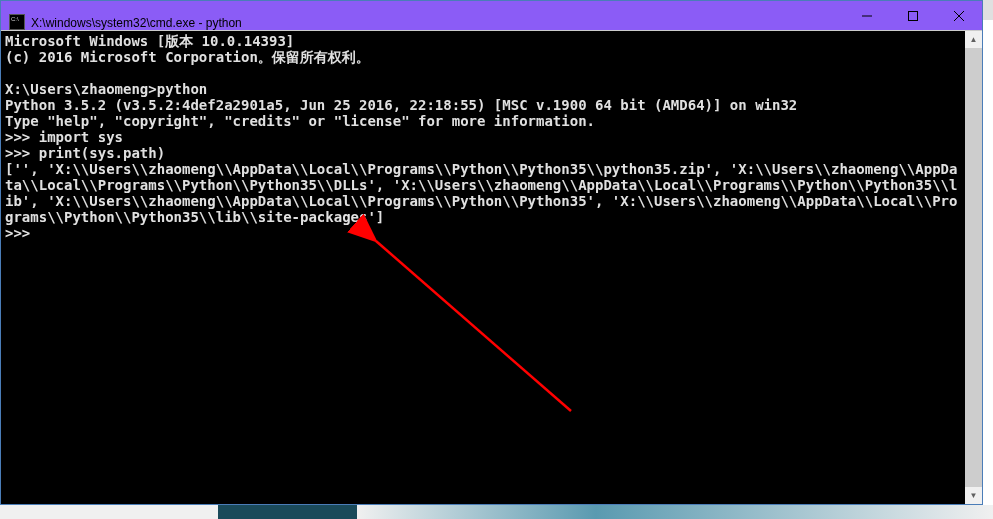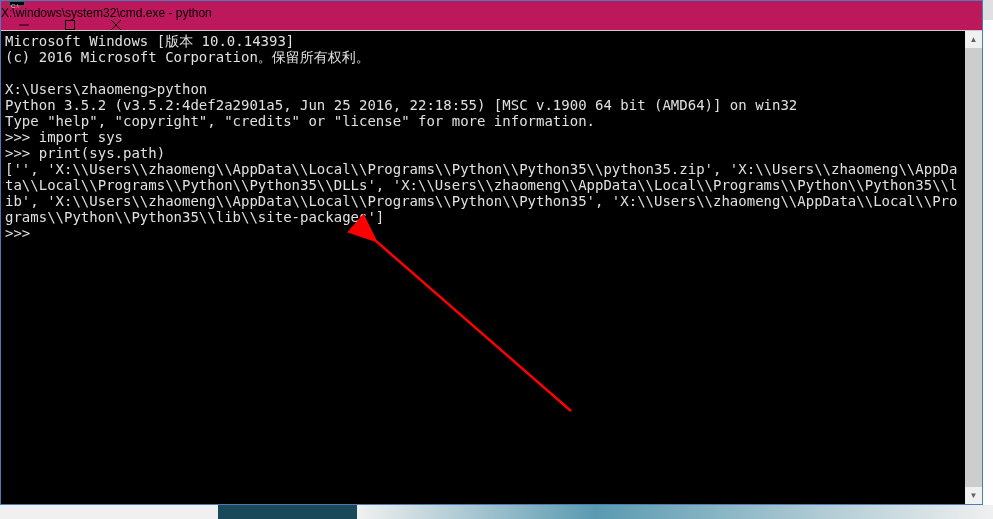--- a/index.html
+++ b/index.html
@@ -17,25 +17,24 @@
       left: 0;
       width: 983px;
       height: 505px;
       background: #fff;
       border: 1px solid #4a7db8;
       display: flex;
       flex-direction: column;
     }
     .titlebar {
       height: 30px;
-      background: #be185d;
-      display: flex;
-      align-items: flex-start;
+      background: #8b5cf6;
+      display: flex;
+      align-items: flex-end;
       border-bottom: 1px solid #ccc;
-      flex-direction: column;
     }
     .title-icon {
       width: 16px;
       height: 16px;
       background: #000;
       margin-left: 8px;
       margin-right: 6px;
       position: relative;
       border: 1px solid #555;
     }
@@ -63,20 +62,21 @@
       align-items: center;
       justify-content: center;
       cursor: pointer;
     }
     .win-btn svg { width: 10px; height: 10px; }
     .terminal-area {
       flex: 1;
       background: #000;
       position: relative;
       display: flex;
+      font-weight: bold;
     }
     .terminal {
       flex: 1;
       padding: 2px 4px;
       color: #e0e0e0;
       font-family: "NSimSun", "SimSun", "Consolas", monospace;
       font-size: 14px;
       line-height: 16px;
       white-space: pre-wrap;
       word-break: break-all;

